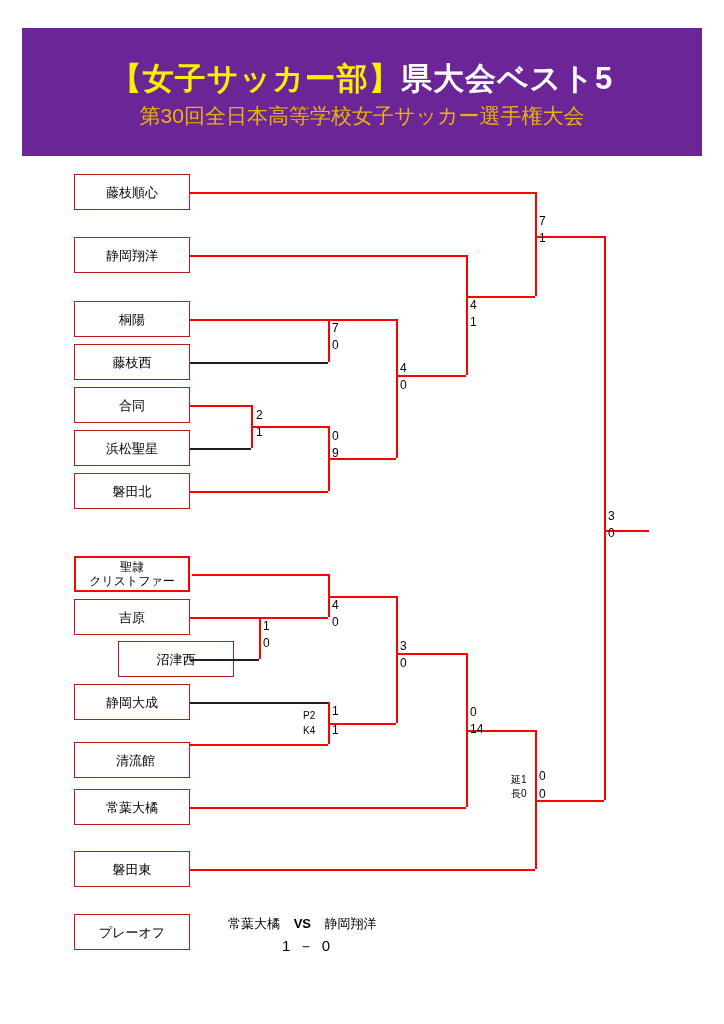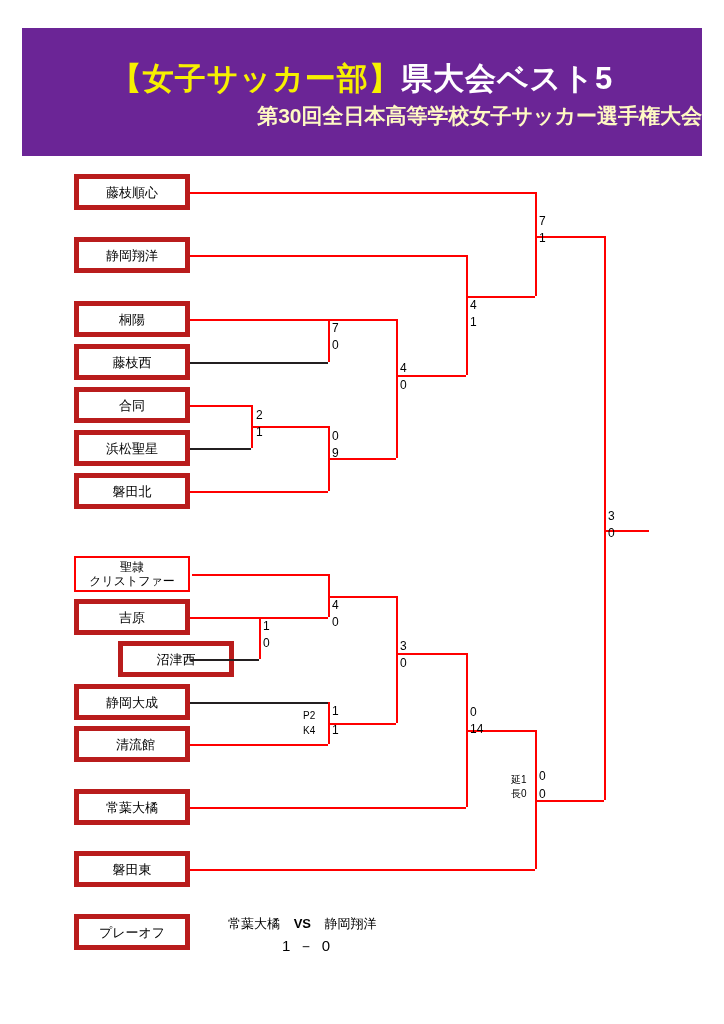--- a/index.html
+++ b/index.html
@@ -44,24 +44,24 @@
     white-space: nowrap;
   }
   .header-title .hl {
     color: #f7f000;
   }
   .header-sub {
     position: absolute;
     left: 0;
     top: 76px;
     width: 680px;
-    text-align: right;
-    color: #fef9c3;
+    text-align: center;
+    color: #eab308;
     font-size: 21px;
-    font-weight: bold;
+    font-weight: normal;
     line-height: 24px;
     white-space: nowrap;
   }
 
   
   .bracket {
     position: absolute;
     left: 0;
     top: 0;
     width: 724px;
@@ -77,21 +77,21 @@
     align-items: center;
     justify-content: center;
     text-align: center;
     font-size: 13px;
     color: #000000;
     line-height: 15px;
     width: 116px;
     height: 36px;
     left: 74px;
   }
-  .team.black { border: 5px solid #b91c1c; }
+  .team.black { border: 1px solid #b91c1c; }
   .team.red   { border: 2px solid #ff0000; }
   .team.two-line { font-size: 12px; line-height: 14px; }
 
   
   .ln {
     position: absolute;
   }
   .ln.h { height: 0; border-top-width: 2px; border-top-style: solid; }
   .ln.v { width: 0; border-left-width: 2px; border-left-style: solid; }
   .red  { border-color: #ff0000; }
@@ -164,21 +164,21 @@
     <div class="team red two-line" style="top:556px;flex-direction:column;">
       <span>聖隷</span>
       <span>クリストファー</span>
     </div>
     <div class="team black" style="top:641px;margin-left:44px;">
         <span>沼津西</span>
       </div>
     <div class="team black" style="top:684px;">
         <span>静岡大成</span>
       </div>
-    <div class="team black" style="top:726px;padding-left:7px;">
+    <div class="team black" style="top:742px;padding-left:7px;">
         <span>清流館</span>
       </div>
     <div class="team black" style="top:789px;">
         <span>常葉大橘</span>
       </div>
     <div class="team black" style="top:851px;">
         <span>磐田東</span>
       </div>
     <div class="team black" style="top:914px;">
         <span>プレーオフ</span>

